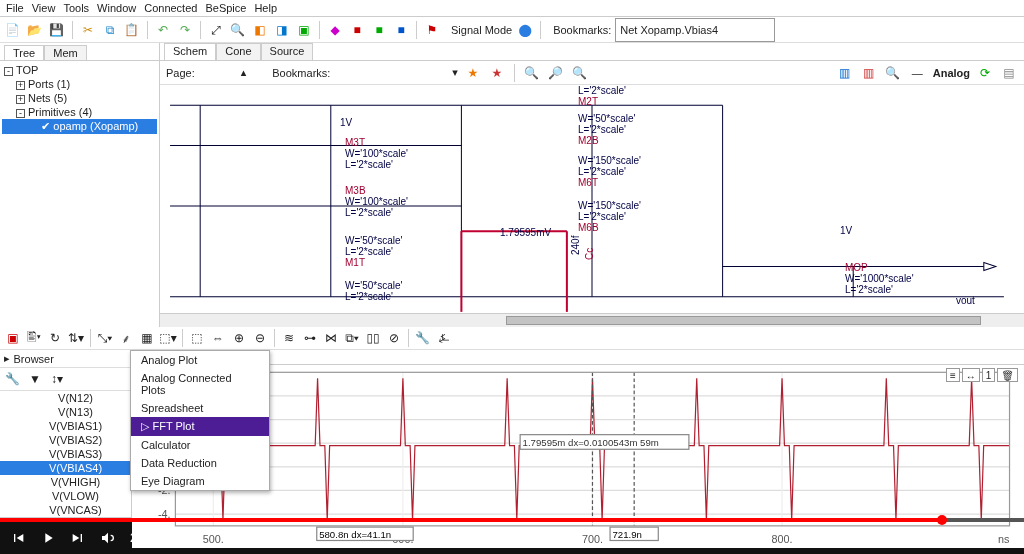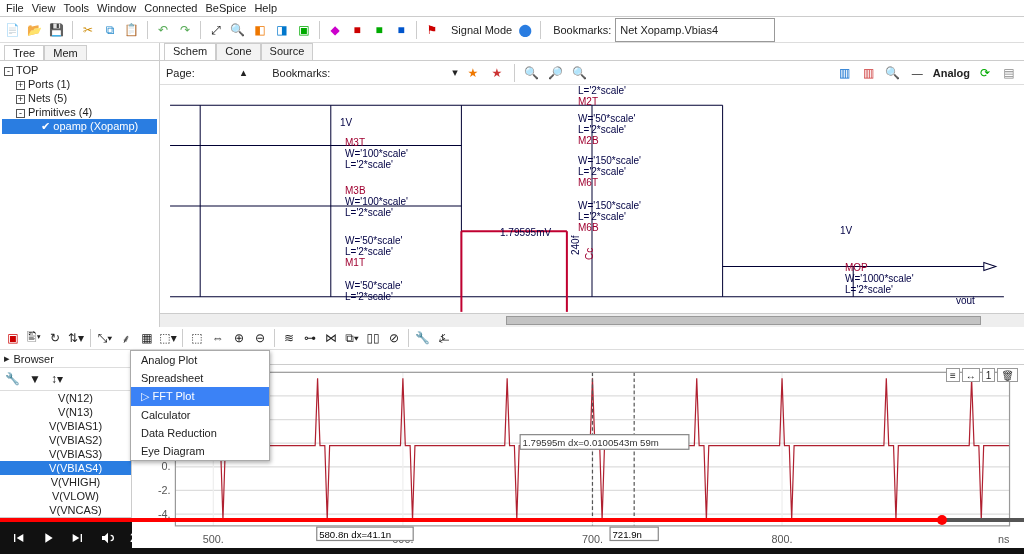--- a/index.html
+++ b/index.html
@@ -42,21 +42,21 @@
   .wave-toolbar { display:flex; align-items:center; gap:3px; padding:2px 4px; border-bottom:1px solid #ddd; height:24px; }
   .wave-body { display:flex; height:168px; border-bottom:1px solid #ccc; }
   .browser-pane { width:132px; border-right:1px solid #ccc; display:flex; flex-direction:column; position:relative; }
   .browser-head { display:flex; align-items:center; gap:4px; padding:2px 4px; border-bottom:1px solid #ddd; height:18px; font-size:11px; }
   .sig-list { flex:1; overflow:auto; font-size:11px; }
   .sig { padding:1px 8px 1px 28px; white-space:nowrap;text-align:center; }
   .sig.sel { background:#2a7de1; color:#fff; }
 
   .ctx-menu { position:absolute; left:130px; top:0; width:140px; background:#fff; border:1px solid #aaa; box-shadow:1px 2px 4px rgba(0,0,0,.3); z-index:30; font-size:11px; }
   .ctx-item { padding:3px 10px; }
-  .ctx-item.sel { background:#3b82f6; color:#fff; }
+  .ctx-item.sel { background:#4c1d95; color:#fff; }
 
   .plot-pane { flex:1; display:flex; flex-direction:column; min-width:0; position:relative; }
   .plot-tabs { display:flex; align-items:center; height:18px; border-bottom:1px solid #ccc; padding-left:4px; gap:2px; }
   .plot-tabs .tab { font-size:10px; }
   .plot-tabs .tab .x { margin-left:4px; }
   .plot-opts { position:absolute; right:6px; top:18px; display:flex; gap:2px; z-index:4; }
   .plot-opts .opt { border:1px solid #999; padding:0 3px; height:14px; font-size:10px; background:#fff; display:flex; align-items:center; }
   .plot-area { flex:1; position:relative; background:#fff; }
 
   
@@ -258,20 +258,21 @@
           <div class="sig">V(VBIAS2)</div>
           <div class="sig">V(VBIAS3)</div>
           <div class="sig sel">V(VBIAS4)</div>
           <div class="sig">V(VHIGH)</div>
           <div class="sig">V(VLOW)</div>
           <div class="sig">V(VNCAS)</div>
         </div>
 
       <div class="ctx-menu" id="ctx">
           <div class="ctx-item">Analog Plot</div>
+          <div class="ctx-item">Analog Connected Plots</div>
           <div class="ctx-item">Spreadsheet</div>
           <div class="ctx-item sel">▷ FFT Plot</div>
           <div class="ctx-item">Calculator</div>
           <div class="ctx-item">Data Reduction</div>
           <div class="ctx-item">Eye Diagram</div>
         </div>
     </div>
 
     <div class="plot-pane">
       <div class="plot-tabs">

